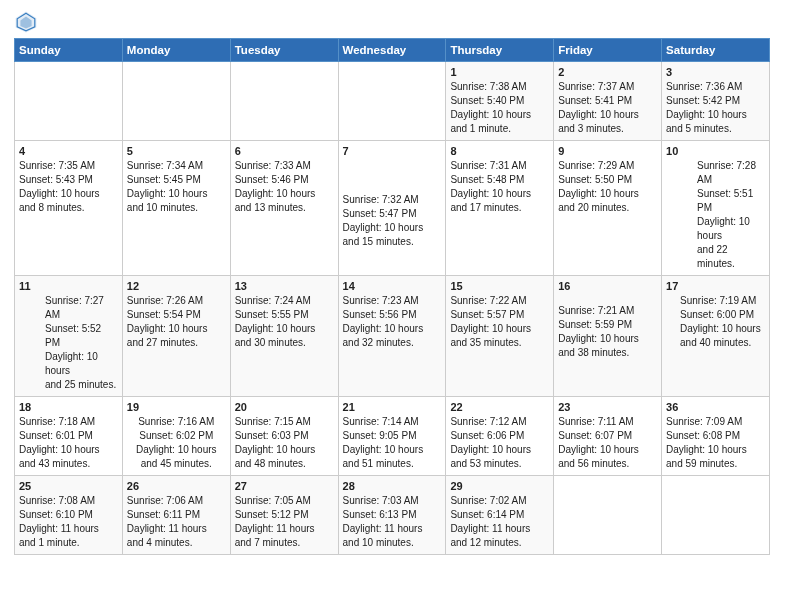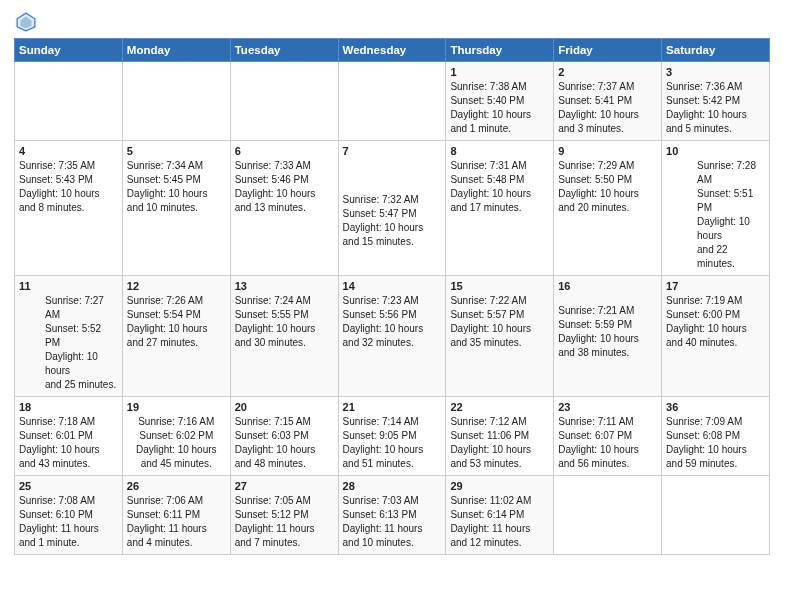--- a/index.html
+++ b/index.html
@@ -243,21 +243,21 @@
           </td>
           <td>
             <span class="day-num">16</span>
             <div class="day-info" style="white-space: pre-line; margin-top: 12px;">Sunrise: 7:21 AM
 Sunset: 5:59 PM
 Daylight: 10 hours
 and 38 minutes.</div>
           </td>
           <td>
             <span class="day-num">17</span>
-            <div class="day-info" style="white-space: pre-line;">Sunrise: 7:19 AM
+            <div class="day-info" style="white-space: pre-line; margin-left: 14px;">Sunrise: 7:19 AM
 Sunset: 6:00 PM
 Daylight: 10 hours
 and 40 minutes.</div>
           </td>
         </tr>
         <tr>
           <td>
             <span class="day-num">18</span>
             <div class="day-info" style="white-space: pre-line;">Sunrise: 7:18 AM
 Sunset: 6:01 PM
@@ -281,21 +281,21 @@
           <td>
             <span class="day-num">21</span>
             <div class="day-info" style="white-space: pre-line;">Sunrise: 7:14 AM
 Sunset: 9:05 PM
 Daylight: 10 hours
 and 51 minutes.</div>
           </td>
           <td>
             <span class="day-num">22</span>
             <div class="day-info" style="white-space: pre-line;">Sunrise: 7:12 AM
-Sunset: 11:06 PM
+Sunset: 6:06 PM
 Daylight: 10 hours
 and 53 minutes.</div>
           </td>
           <td>
             <span class="day-num">23</span>
             <div class="day-info" style="white-space: pre-line;">Sunrise: 7:11 AM
 Sunset: 6:07 PM
 Daylight: 10 hours
 and 56 minutes.</div>
           </td>
@@ -331,21 +331,21 @@
           </td>
           <td>
             <span class="day-num">28</span>
             <div class="day-info" style="white-space: pre-line;">Sunrise: 7:03 AM
 Sunset: 6:13 PM
 Daylight: 11 hours
 and 10 minutes.</div>
           </td>
           <td>
             <span class="day-num">29</span>
-            <div class="day-info" style="white-space: pre-line;">Sunrise: 11:02 AM
+            <div class="day-info" style="white-space: pre-line;">Sunrise: 7:02 AM
 Sunset: 6:14 PM
 Daylight: 11 hours
 and 12 minutes.</div>
           </td>
           <td class="empty-cell"></td>
           <td class="empty-cell"></td>
         </tr>
       </tbody>
   </table>
 </div>

